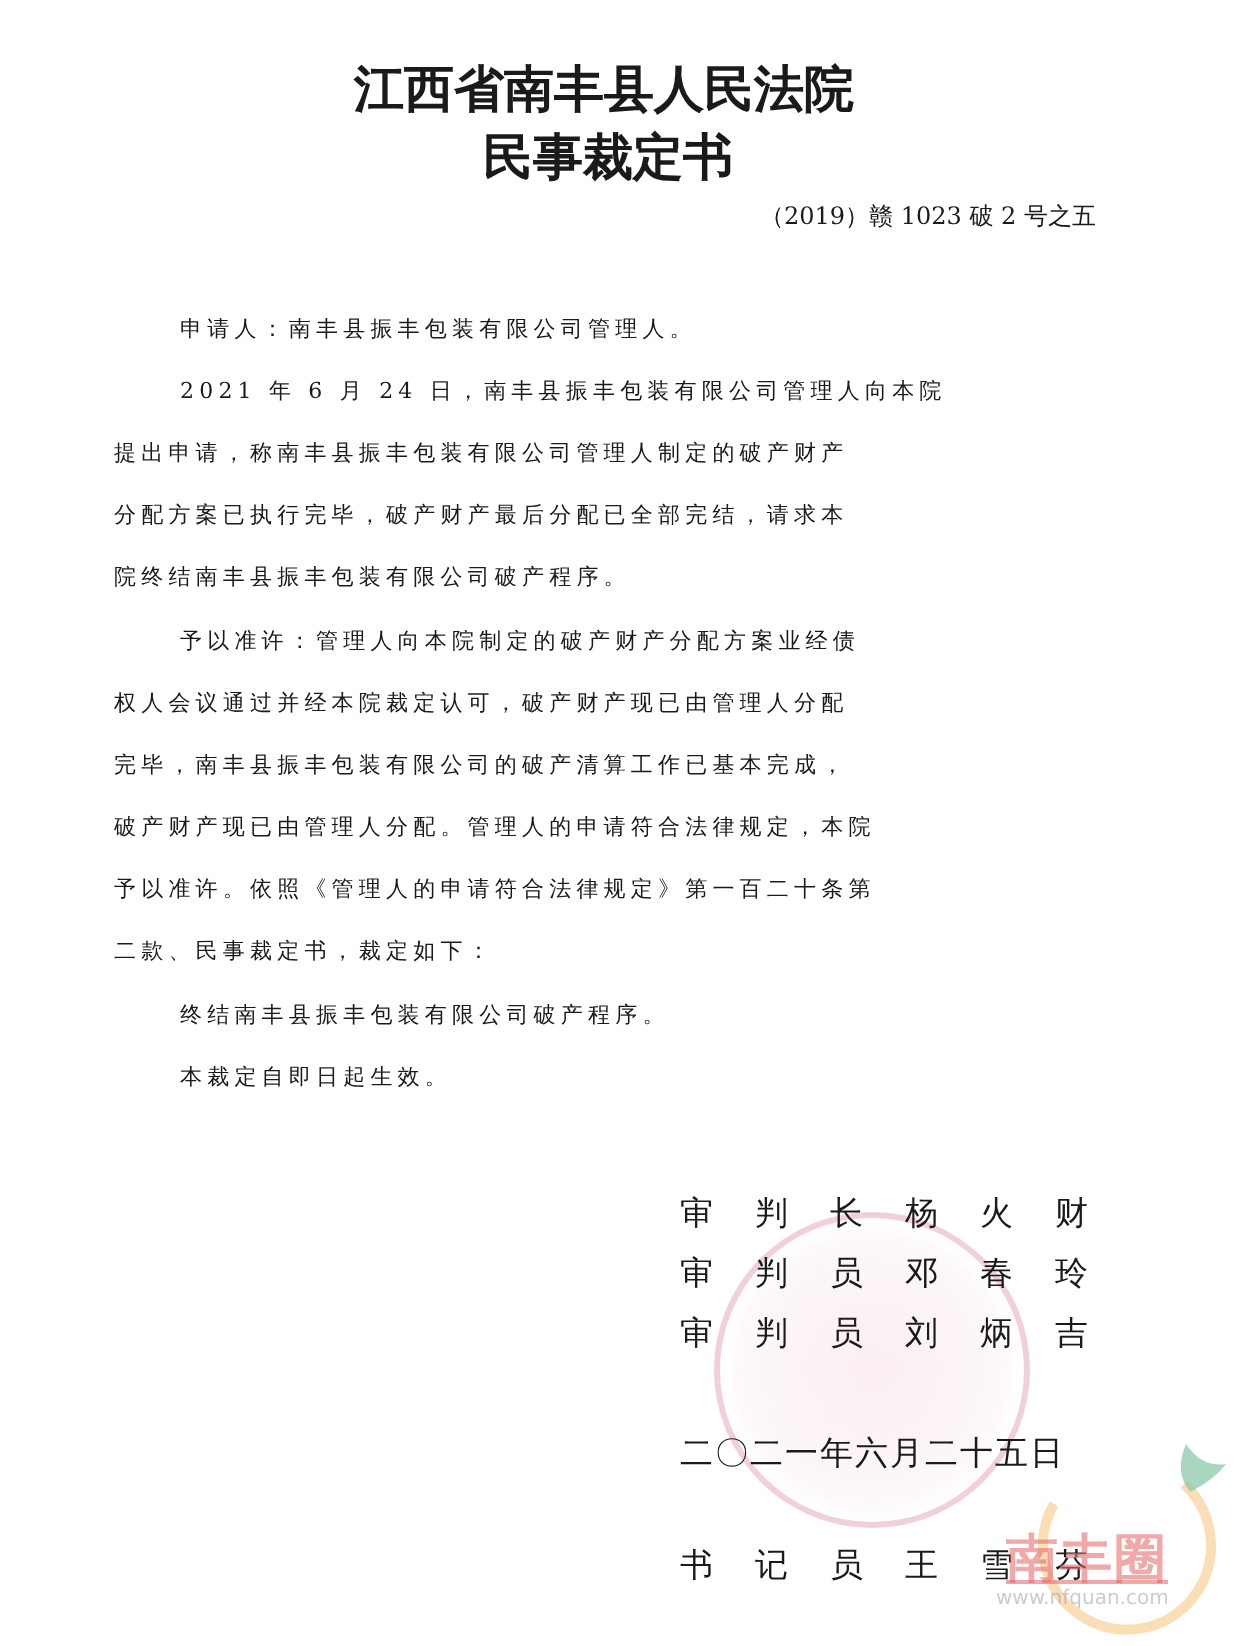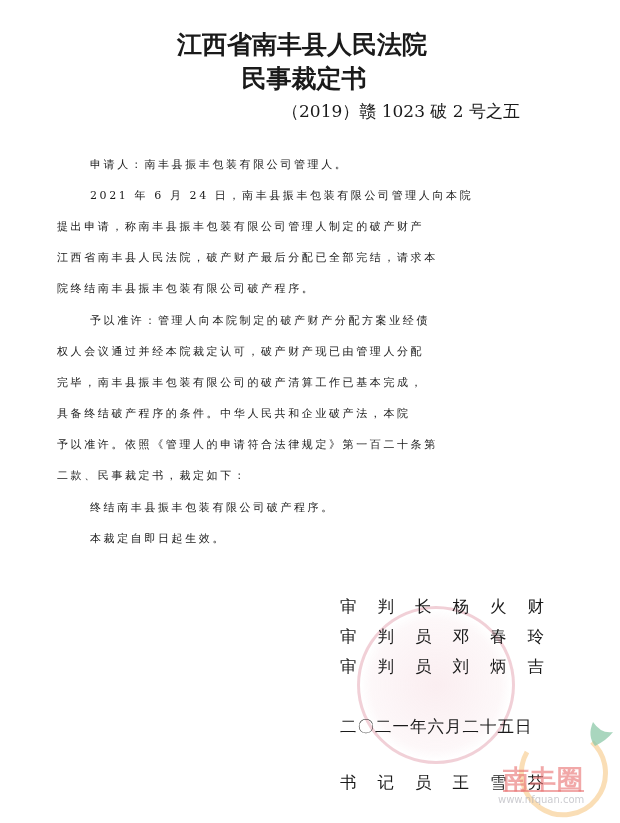--- a/index.html
+++ b/index.html
@@ -2,21 +2,21 @@
 <html><head>
 <meta charset="utf-8">
 <style>
   html, body { margin: 0; padding: 0; background: #ffffff; }
   body { width: 620px; height: 823px; position: relative; overflow: hidden;
          font-family: "DejaVu Serif", "Liberation Serif", serif; color: #1a1a1a; }
   .title { position: absolute; left: 0; width: 620px; text-align: center;
            font-size: 25px; font-weight: bold; letter-spacing: 0px; }
   #t1 { top: 28px; left: -8px; }
   #t2 { top: 62px; left: -6px; }
-  .caseno { position: absolute; top: 100px; right: 100px; font-size: 17px; }
+  .caseno { position: absolute; top: 100px; right: 72px; font-size: 12px; }
   .line { position: absolute; left: 57px; font-size: 11px; white-space: nowrap; letter-spacing: 2.6px; }
   .ind { padding-left: 33px; }
   .sig { position: absolute; left: 340px; font-size: 16.5px; white-space: nowrap; }
   .sig span { display: inline-block; width: 37.5px; text-align: left; }
   .stamp { position: absolute; left: 357px; top: 606px; width: 152px; height: 152px;
            border-radius: 50%; border: 3px solid rgba(214,120,140,0.35);
            background: radial-gradient(circle, rgba(230,160,175,0.18) 0%, rgba(230,160,175,0.08) 60%, rgba(255,255,255,0) 70%); }
   .wm { position: absolute; left: 497px; top: 712px; width: 123px; height: 111px; }
   .wm-text { position: absolute; left: 503px; top: 762px; font-family: "DejaVu Sans", sans-serif;
              font-size: 26px; font-weight: bold; color: rgba(232,110,110,0.6); letter-spacing: 1px; text-decoration: underline; }
@@ -28,27 +28,27 @@
 
 <div>
   <div id="t1" class="title">江西省南丰县人民法院</div>
   <div id="t2" class="title">民事裁定书</div>
   <div class="caseno">（2019）赣 1023 破 2 号之五</div>
 
   <div class="line ind" style="top:157px">申请人：南丰县振丰包装有限公司管理人。</div>
 
   <div class="line ind" style="top:188px">2021 年 6 月 24 日，南丰县振丰包装有限公司管理人向本院</div>
   <div class="line" style="top:219px">提出申请，称南丰县振丰包装有限公司管理人制定的破产财产</div>
-  <div class="line" style="top:250px">江西省南丰县人民法院，破产财产最后分配已全部完结，请求本</div>
+  <div class="line" style="top:250px">分配方案已执行完毕，破产财产最后分配已全部完结，请求本</div>
   <div class="line" style="top:281px">院终结南丰县振丰包装有限公司破产程序。</div>
 
   <div class="line ind" style="top:313px">予以准许：管理人向本院制定的破产财产分配方案业经债</div>
   <div class="line" style="top:344px">权人会议通过并经本院裁定认可，破产财产现已由管理人分配</div>
   <div class="line" style="top:375px">完毕，南丰县振丰包装有限公司的破产清算工作已基本完成，</div>
-  <div class="line" style="top:406px">具备终结破产程序的条件。中华人民共和企业破产法，本院</div>
+  <div class="line" style="top:406px">破产财产现已由管理人分配。管理人的申请符合法律规定，本院</div>
   <div class="line" style="top:437px">予以准许。依照《管理人的申请符合法律规定》第一百二十条第</div>
   <div class="line" style="top:468px">二款、民事裁定书，裁定如下：</div>
 
   <div class="line ind" style="top:500px">终结南丰县振丰包装有限公司破产程序。</div>
   <div class="line ind" style="top:531px">本裁定自即日起生效。</div>
 
   <div class="stamp"></div>
 
   <div class="sig" style="top:596px">
     <span>审</span><span>判</span><span>长</span><span>杨</span><span>火</span><span>财</span>

